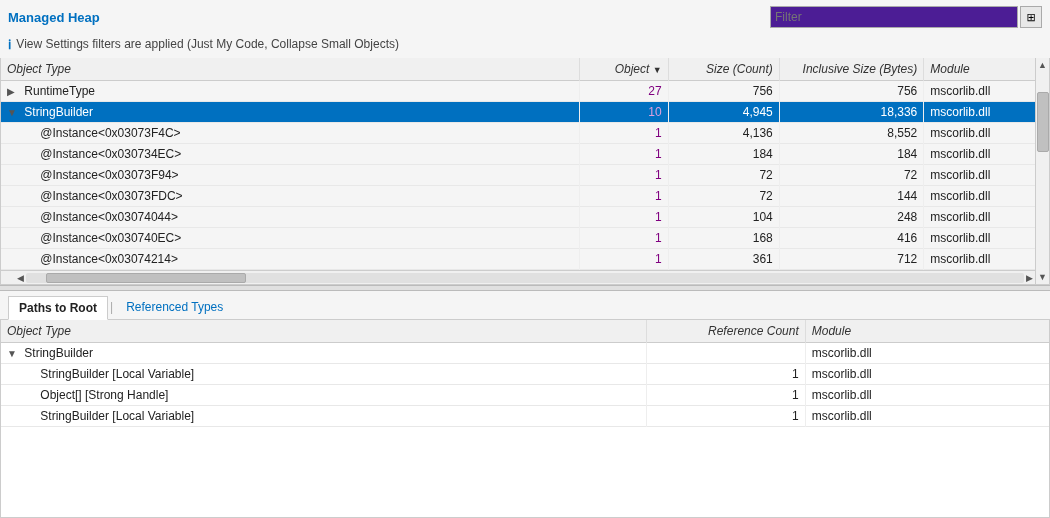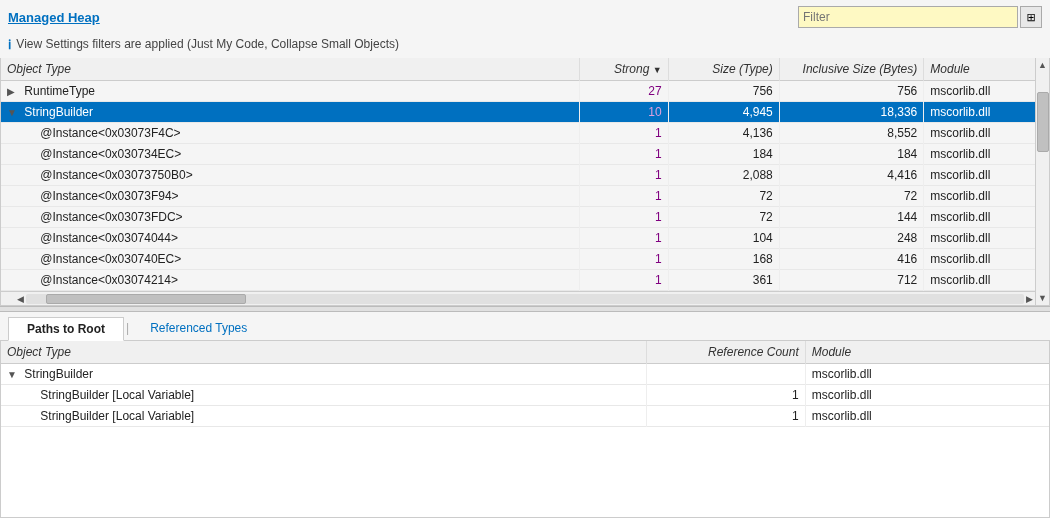--- a/index.html
+++ b/index.html
@@ -18,35 +18,34 @@
       display: flex;
       align-items: center;
       justify-content: space-between;
       padding: 6px 8px 4px 8px;
       background: #f5f5f5;
     }
     .header-title {
       color: #0070c0;
       font-size: 13px;
       font-weight: 600;
-      text-decoration: underline;
     }
     .filter-area {
       display: flex;
       align-items: center;
       gap: 2px;
     }
     .filter-input {
-      width: 220px;
+      width: 248px;
       height: 22px;
       border: 1px solid #aaa;
       padding: 0 4px;
       font-size: 12px;
       color: #888;
-      background: #fef9c3;
+      background: #4c1d95;
     }
     .filter-button {
       width: 22px;
       height: 22px;
       border: 1px solid #aaa;
       background: #e8e8e8;
       cursor: pointer;
       display: flex;
       align-items: center;
       justify-content: center;
@@ -199,21 +198,21 @@
     
     .tab-bar {
       display: flex;
       align-items: center;
       background: #f5f5f5;
       padding: 4px 8px 0 8px;
       border-bottom: 1px solid #ccc;
       gap: 0;
     }
     .tab {
-      padding: 4px 18px;
+      padding: 4px 10px;
       font-size: 12px;
       color: #0070c0;
       cursor: pointer;
       border: 1px solid transparent;
     }
     .tab.active {
       color: #222;
       background: #fff;
       border: 1px solid #ccc;
       border-bottom: 1px solid #fff;
@@ -270,24 +269,24 @@
 
   <div class="scroll-container" style="flex: 0 0 auto; position: relative; border: 1px solid #ccc; border-top: none;">
     <div style="overflow: hidden; margin-right: 14px;">
       <table>
         <thead>
           <tr>
             <th class="col-objtype">
               <span>Object Type</span>
             </th>
             <th class="col-count sort-desc" style="text-align:right;">
-              <span>Strong</span>
+              <span>Object</span>
             </th>
             <th class="col-size" style="text-align:right;">
-              <span>Size (Type)</span>
+              <span>Size (Count)</span>
             </th>
             <th class="col-incsize" style="text-align:right;">
               <span>Inclusive Size (Bytes)</span>
             </th>
             <th class="col-module">
               <span>Module</span>
             </th>
           </tr>
         </thead>
         <tbody id="upper-tbody">
@@ -310,27 +309,20 @@
               <td class="col-count num-col" style="color: rgb(128, 0, 128);">1</td>
               <td class="col-size num-col">4,136</td>
               <td class="col-incsize num-col">8,552</td>
               <td class="col-module">mscorlib.dll</td>
             </tr>
             <tr>
               <td class="col-objtype"><span class="indent" style="width:16px; display:inline-block;"></span><span class="expand-icon"></span> @Instance&lt;0x030734EC&gt;</td>
               <td class="col-count num-col" style="color: rgb(128, 0, 128);">1</td>
               <td class="col-size num-col">184</td>
               <td class="col-incsize num-col">184</td>
-              <td class="col-module">mscorlib.dll</td>
-            </tr>
-            <tr>
-              <td class="col-objtype"><span class="indent" style="width:16px; display:inline-block;"></span><span class="expand-icon"></span> @Instance&lt;0x03073750B0&gt;</td>
-              <td class="col-count num-col" style="color: rgb(128, 0, 128);">1</td>
-              <td class="col-size num-col">2,088</td>
-              <td class="col-incsize num-col">4,416</td>
               <td class="col-module">mscorlib.dll</td>
             </tr>
             <tr>
               <td class="col-objtype"><span class="indent" style="width:16px; display:inline-block;"></span><span class="expand-icon"></span> @Instance&lt;0x03073F94&gt;</td>
               <td class="col-count num-col" style="color: rgb(128, 0, 128);">1</td>
               <td class="col-size num-col">72</td>
               <td class="col-incsize num-col">72</td>
               <td class="col-module">mscorlib.dll</td>
             </tr>
             <tr>
@@ -408,20 +400,25 @@
             <td class="lcol-objtype"><span class="indent" style="width:0px; display:inline-block;"></span><span class="expand-icon">▼</span> StringBuilder</td>
             <td class="lcol-refcount num-col"></td>
             <td class="lcol-module">mscorlib.dll</td>
           </tr>
           <tr>
             <td class="lcol-objtype"><span class="indent" style="width:16px; display:inline-block;"></span><span class="expand-icon"></span> StringBuilder [Local Variable]</td>
             <td class="lcol-refcount num-col">1</td>
             <td class="lcol-module">mscorlib.dll</td>
           </tr>
           <tr>
+            <td class="lcol-objtype"><span class="indent" style="width:16px; display:inline-block;"></span><span class="expand-icon"></span> Object[] [Strong Handle]</td>
+            <td class="lcol-refcount num-col">1</td>
+            <td class="lcol-module">mscorlib.dll</td>
+          </tr>
+          <tr>
             <td class="lcol-objtype"><span class="indent" style="width:16px; display:inline-block;"></span><span class="expand-icon"></span> StringBuilder [Local Variable]</td>
             <td class="lcol-refcount num-col">1</td>
             <td class="lcol-module">mscorlib.dll</td>
           </tr>
         </tbody>
     </table>
   </div>
 </div>
 
 </body></html>

